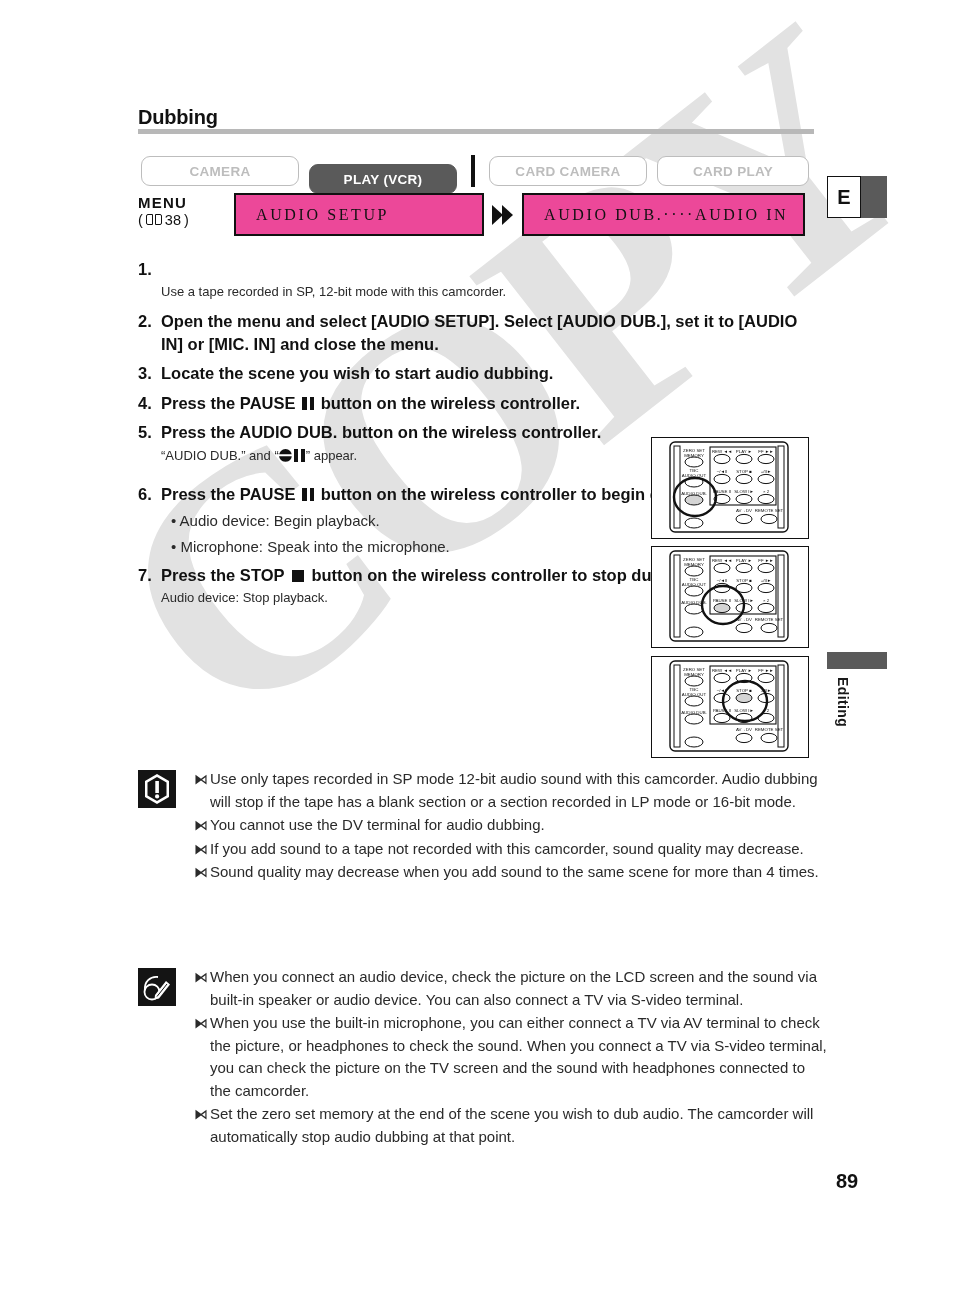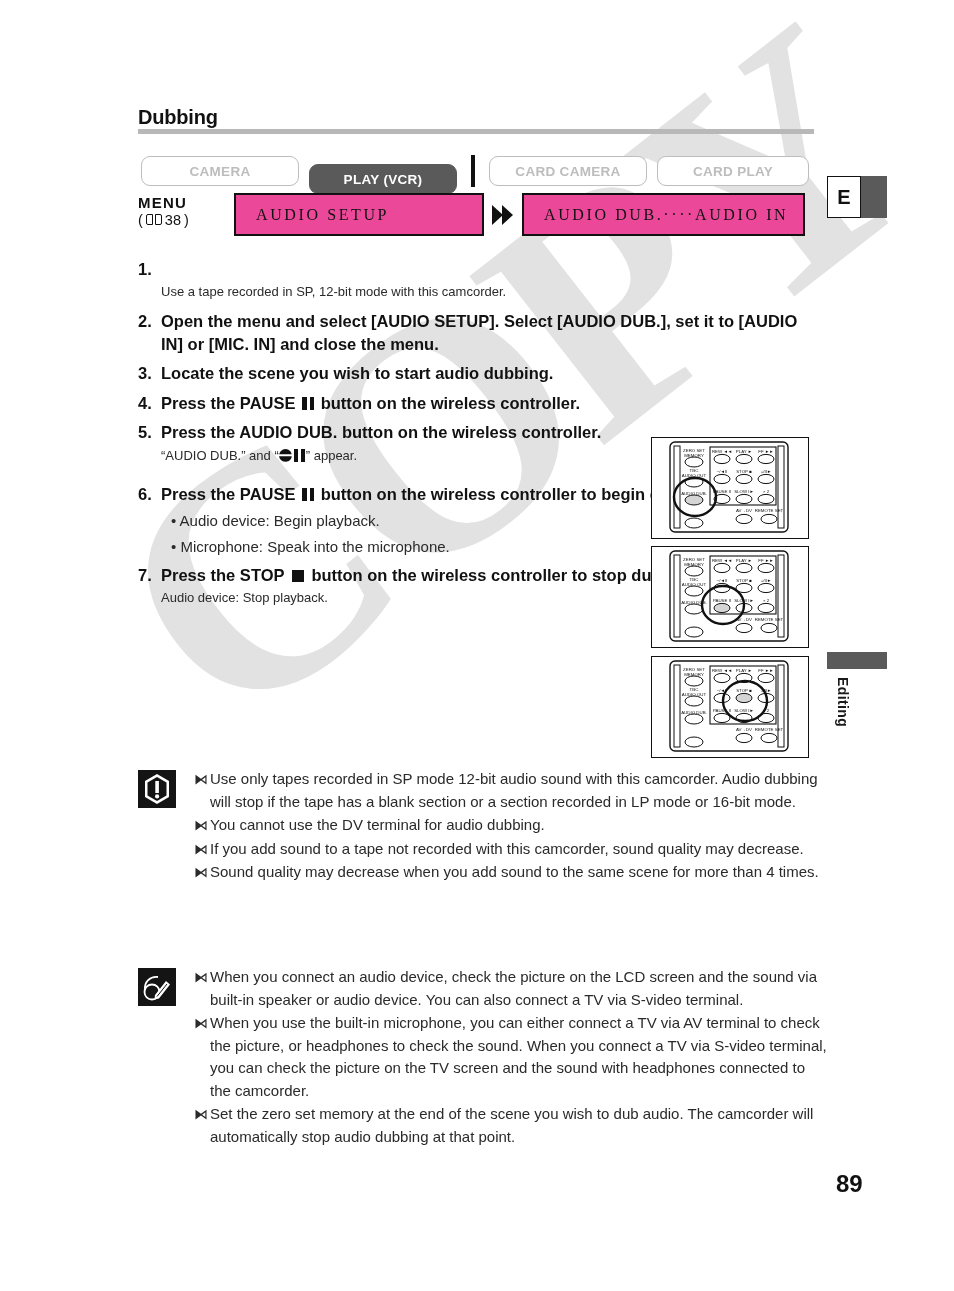--- a/index.html
+++ b/index.html
@@ -384,21 +384,21 @@
     line-height: 1.6;
     color: #2a2a2a;
   }
   .notice-text { flex: 1; }
 
   
   #page-number {
     position: absolute;
     left: 836px;
     top: 1170px;
-    font-size: 24px;
+    font-size: 20px;
     font-weight: bold;
     color: #111;
   }
 </style>
 </head>
 <body>
 
 <div id="watermark">
   <span>COPY</span>
 </div>

